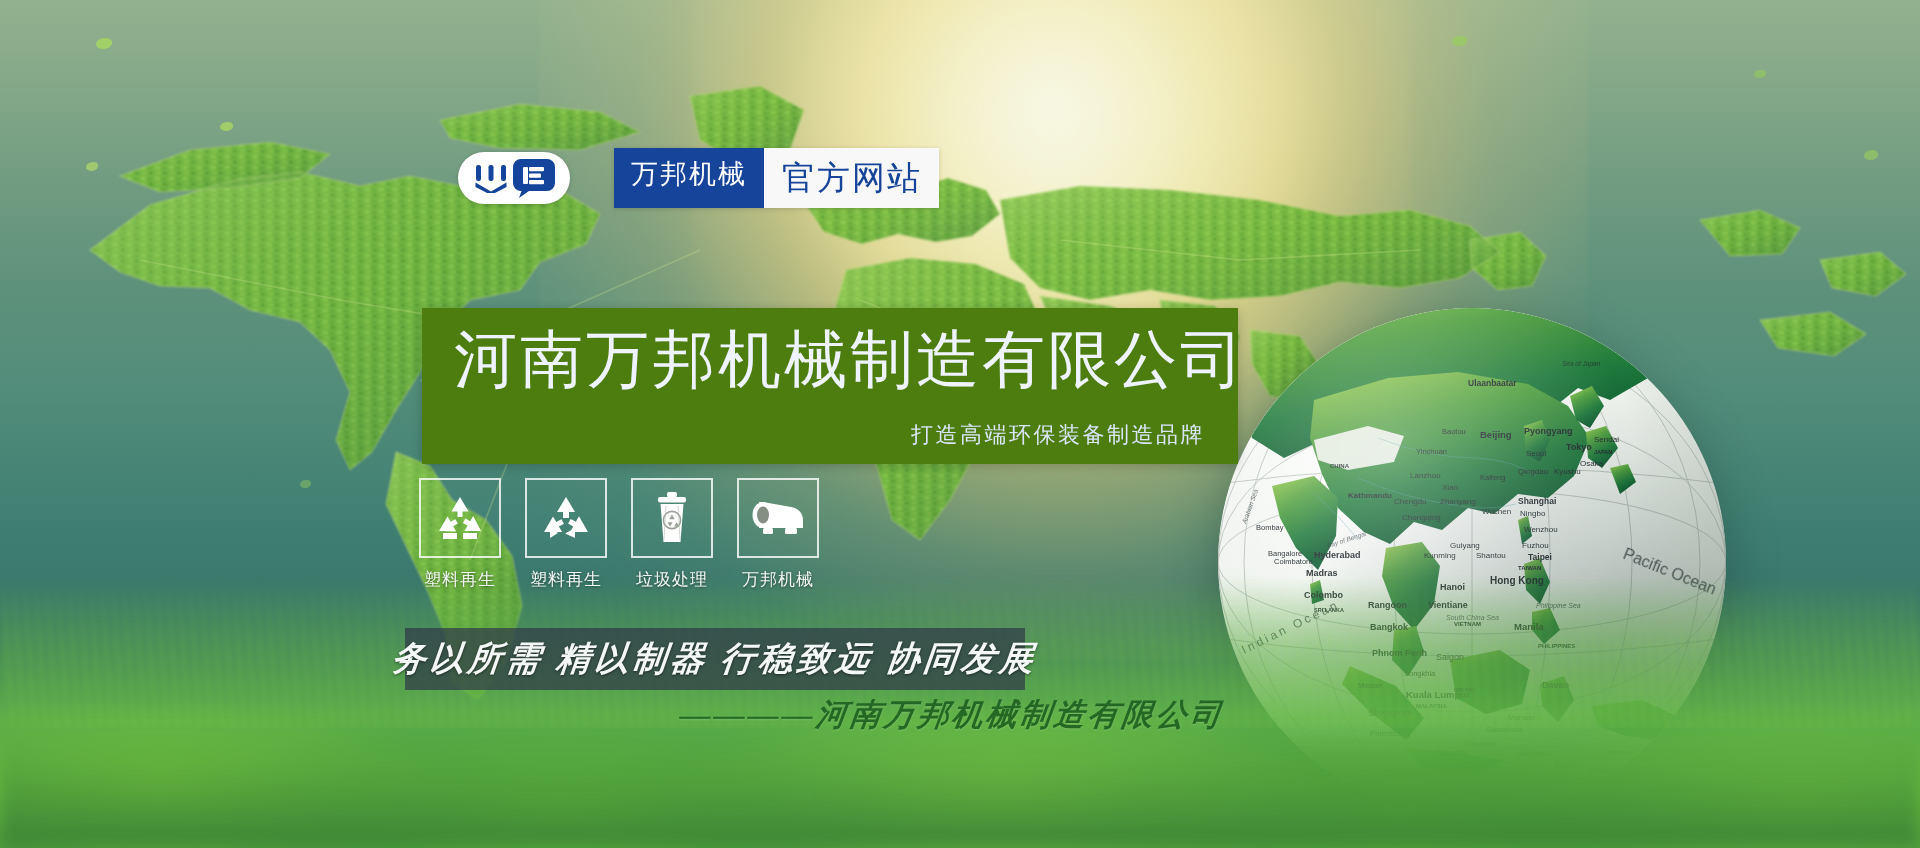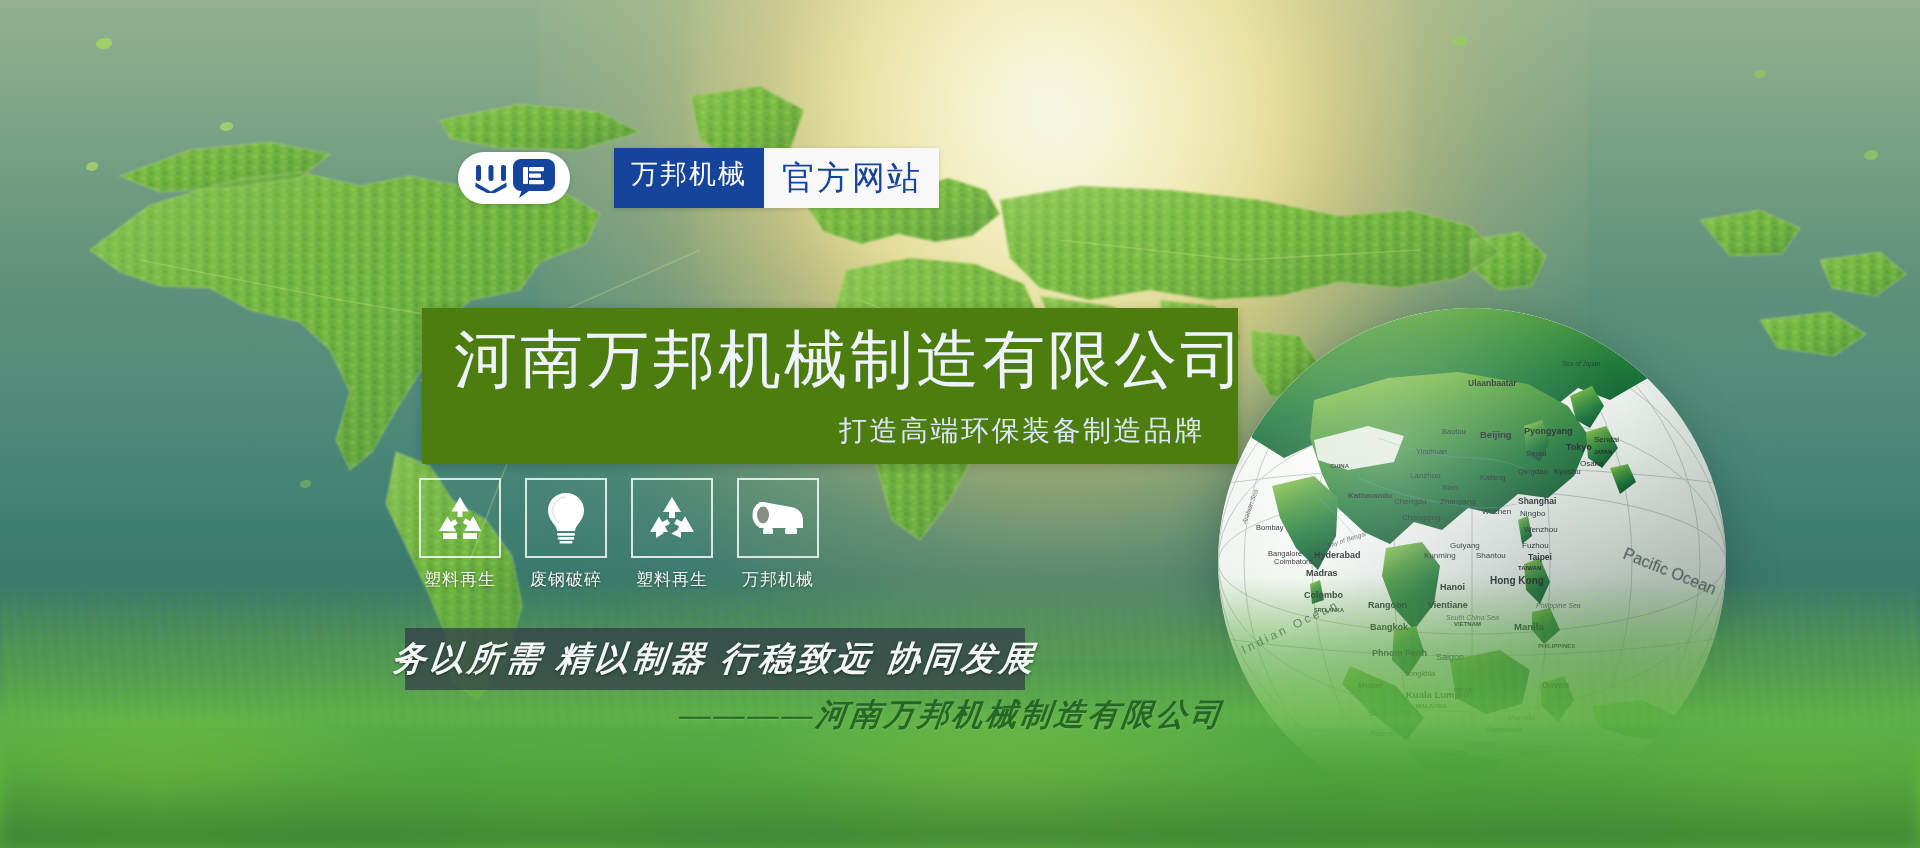--- a/index.html
+++ b/index.html
@@ -102,21 +102,21 @@
     position:absolute;left:422px;top:272px;width:816px;height:156px;
     background:#4d7c0f;box-shadow:0 2px 10px rgba(0,0,0,0.20);margin-top:36px;
   }
   .title-main{
     position:absolute;left:32px;top:18px;
     color:#eef3ff;font-size:63px;line-height:1.05;
     letter-spacing:3px;font-weight:300;white-space:nowrap;
   }
   .title-sub{
     position:absolute;right:33px;bottom:14px;
-    color:#dce6fb;font-size:28px;letter-spacing:2.5px;
+    color:#dce6fb;font-size:22px;letter-spacing:2.5px;
     font-weight:300;white-space:nowrap;
   }
 
   
   .features{position:absolute;left:420px;top:478px;display:flex;gap:26px;}
   .feature{width:80px;display:flex;flex-direction:column;align-items:center;}
   .feat-box{
     width:78px;height:76px;border:2px solid rgba(255,255,255,0.80);
     display:flex;align-items:center;justify-content:center;
     background:rgba(255,255,255,0.02);
@@ -475,51 +475,58 @@
             <path d="M4 36 L12.5 21.5 L15.6 26.8 L20.4 24.2 L22.9 28.6 L18.1 31.2 L21.2 36.5 Z"></path>
             <path d="M46 36 L29.5 36 L32.6 30.6 L27.9 28 L30.4 23.6 L35.1 26.2 L38.2 20.9 Z"></path>
             <path d="M8 38 L22 38 L22 44 L8 44 Z"></path>
             <path d="M28 38 L42 38 L42 44 L28 44 Z"></path>
           </g>
         </svg>
       </div>
       <div class="feat-label">塑料再生</div>
     </div>
 
-    <div class="feature">
-      <div class="feat-box">
-        <svg width="42" height="52" viewBox="0 0 42 52">
-          <g fill="#ffffff">
-            <path d="M21 1 C31.5 1 39 9 39 18.5 C39 25 35 29.5 32.5 33 C30.6 35.6 30 37.5 30 39
-                     L12 39 C12 37.5 11.4 35.6 9.5 33 C7 29.5 3 25 3 18.5 C3 9 10.5 1 21 1 Z"></path>
-            <rect x="12" y="41" width="18" height="2.8" rx="1.4"></rect>
-            <rect x="12.8" y="45" width="16.4" height="2.8" rx="1.4"></rect>
-            <rect x="14.5" y="49" width="13" height="2.6" rx="1.3"></rect>
-          </g>
-          <path d="M21 5 C13.5 5 7.5 11 7.5 18.5 C7.5 23.5 10.5 27.5 13 31" stroke="#c9cfc8" stroke-width="1.4" fill="none" opacity="0.55"></path>
-        </svg>
-      </div>
-      <div class="feat-label">废钢破碎</div>
-    </div>
 
     <div class="feature">
       <div class="feat-box">
         <svg width="50" height="46" viewBox="0 0 50 46">
           <g fill="#ffffff">
             <path d="M25 2 L34 17 L28 17 L28 23 L22 23 L22 17 L16 17 Z"></path>
             <path d="M3 37 L12 21.5 L15.2 27 L20.4 24.2 L23 28.8 L17.9 31.6 L21.1 37 Z"></path>
             <path d="M47 37 L29 37 L32.2 31.4 L27.1 28.6 L29.7 24 L34.8 26.8 L38 21.2 Z"></path>
             <path d="M24.2 38.6 L34 33 L34 43 Z"></path>
             <path d="M9 33 L17 38 L9 43 Z"></path>
           </g>
         </svg>
       </div>
       <div class="feat-label">塑料再生</div>
     </div>
 
+    <div class="feature">
+      <div class="feat-box">
+        <svg width="40" height="52" viewBox="0 0 40 52">
+          <g fill="#ffffff">
+            <rect x="15" y="0" width="10" height="5" rx="1.6"></rect>
+            <rect x="6" y="5" width="28" height="5.4" rx="2"></rect>
+            <path d="M8.5 12 L31.5 12 L28.5 50 L11.5 50 Z"></path>
+          </g>
+          <circle cx="20" cy="28" r="8.6" fill="none" stroke="#9aa398" stroke-width="1.6"></circle>
+          <g fill="#9aa398">
+            <path d="M20 22.4 L22.8 27.2 L17.2 27.2 Z"></path>
+            <path d="M15.4 30.2 L20.6 30.2 L18 34.6 Z"></path>
+            <path d="M24.6 30.2 L22 34.6 L27.2 34.6 Z"></path>
+          </g>
+          <g stroke="#b9bfb5" stroke-width="1" opacity="0.6">
+            <path d="M14 14 L12 48"></path>
+              <path d="M26 14 L28 48"></path>
+          </g>
+        </svg>
+      </div>
+      <div class="feat-label">垃圾处理</div>
+    </div>
 
     <div class="feature">
       <div class="feat-box">
         <svg width="54" height="38" viewBox="0 0 54 38">
           <g fill="#ffffff">
             <ellipse cx="12" cy="16" rx="10.5" ry="13"></ellipse>
             <path d="M12 3 L40 8 C47 9 52 14 52 21 L52 29 L8 29 L8 3 Z"></path>
             <rect x="12" y="29" width="10" height="6" rx="1.5"></rect>
             <rect x="34" y="29" width="12" height="6" rx="1.5"></rect>
           </g>

